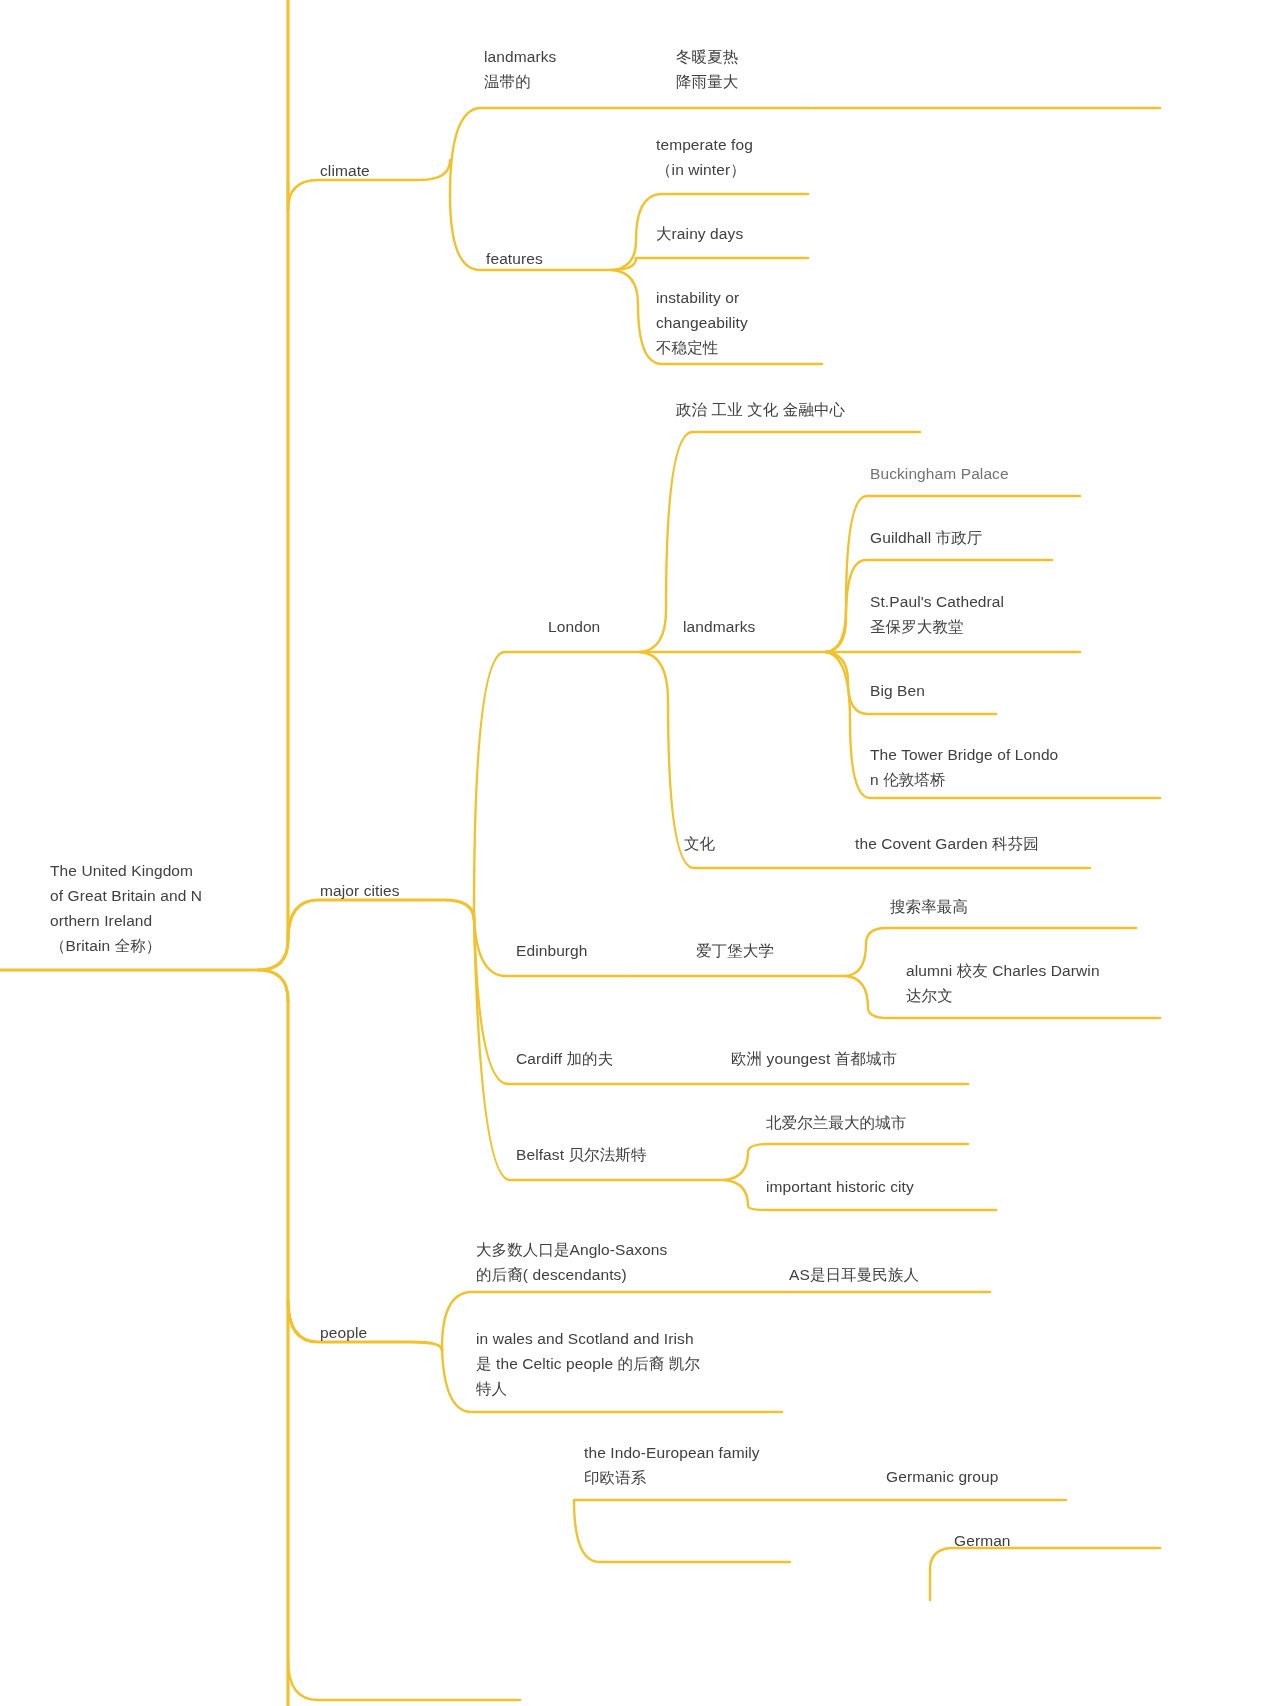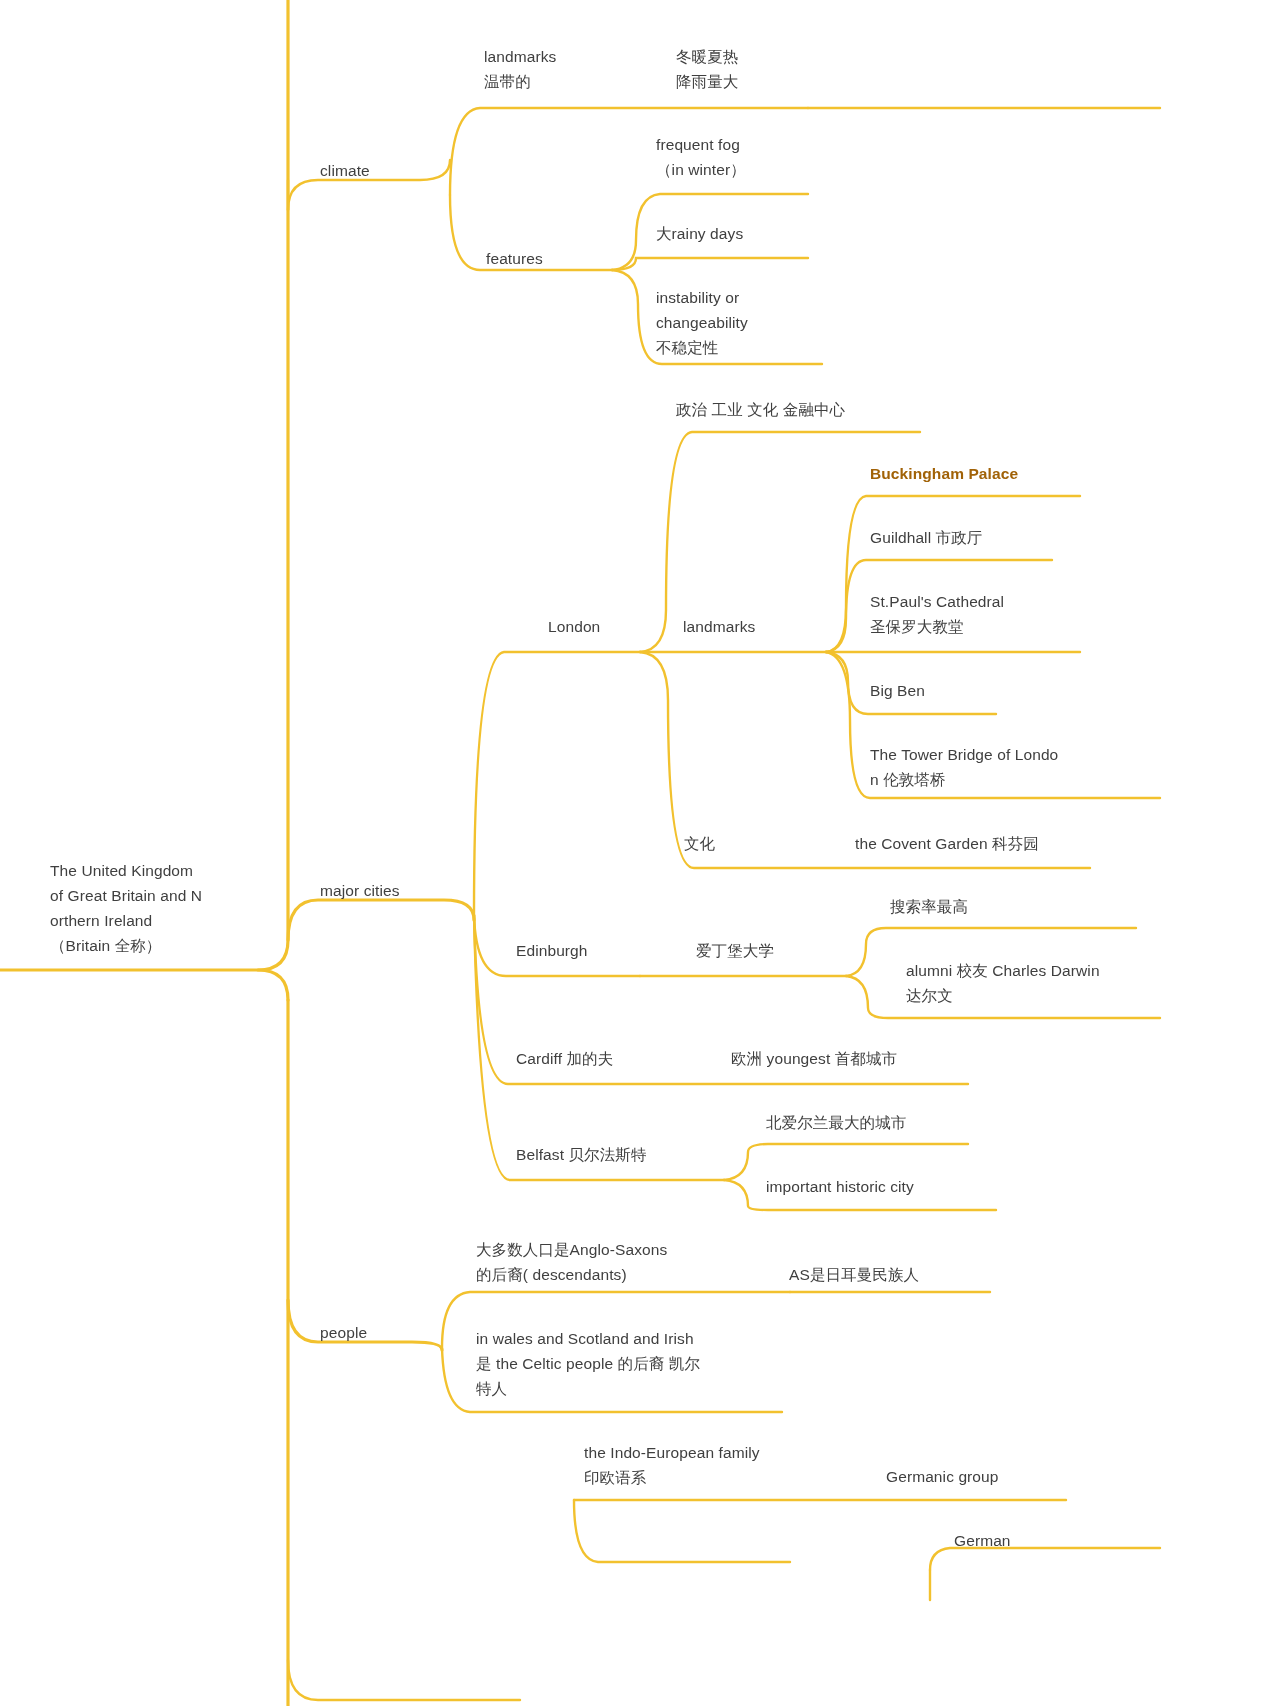--- a/index.html
+++ b/index.html
@@ -94,38 +94,38 @@
   <div class="node" style="left: 320px; top: 158px; color: rgb(63, 63, 63);">climate</div>
 
   <div class="node" style="left: 484px; top: 44px; color: rgb(63, 63, 63);">landmarks
 温带的</div>
 
   <div class="node" style="left: 676px; top: 44px; color: rgb(63, 63, 63);">冬暖夏热
 降雨量大</div>
 
   <div class="node" style="left: 486px; top: 246px; color: rgb(63, 63, 63);">features</div>
 
-  <div class="node" style="left: 656px; top: 132px; color: rgb(63, 63, 63);">frequent fog
+  <div class="node" style="left: 656px; top: 132px; color: rgb(63, 63, 63);">temperate fog
 （in winter）</div>
 
   <div class="node" style="left: 656px; top: 221px; color: rgb(63, 63, 63);">大rainy days</div>
 
   <div class="node" style="left: 656px; top: 285px; color: rgb(63, 63, 63);">instability or
 changeability
 不稳定性</div>
 
   <div class="node" style="left: 320px; top: 878px; color: rgb(63, 63, 63);">major cities</div>
 
   <div class="node" style="left: 516px; top: 614px; color: rgb(63, 63, 63); margin-left: 32px;">London</div>
 
   <div class="node" style="left: 676px; top: 397px; color: rgb(63, 63, 63);">政治 工业 文化 金融中心</div>
 
   <div class="node" style="left: 683px; top: 614px; color: rgb(63, 63, 63);">landmarks</div>
 
-  <div class="node" style="left: 870px; top: 461px; color: #a16207; font-weight: bold;">Buckingham Palace</div>
+  <div class="node" style="left: 870px; top: 461px; color: #737373;">Buckingham Palace</div>
 
   <div class="node" style="left: 870px; top: 525px; color: rgb(63, 63, 63);">Guildhall 市政厅</div>
 
   <div class="node" style="left: 870px; top: 589px; color: rgb(63, 63, 63);">St.Paul's Cathedral
 圣保罗大教堂</div>
 
   <div class="node" style="left: 870px; top: 678px; color: rgb(63, 63, 63);">Big Ben</div>
 
   <div class="node" style="left: 870px; top: 742px; color: rgb(63, 63, 63);">The Tower Bridge of Londo
 n 伦敦塔桥</div>

